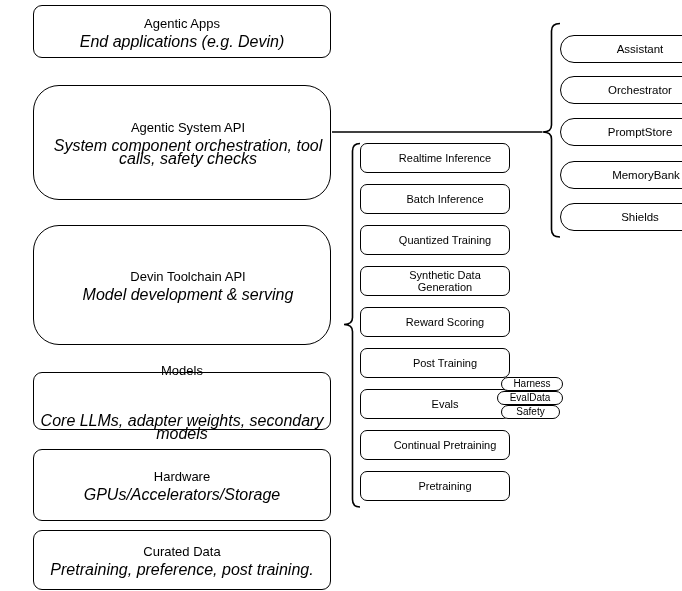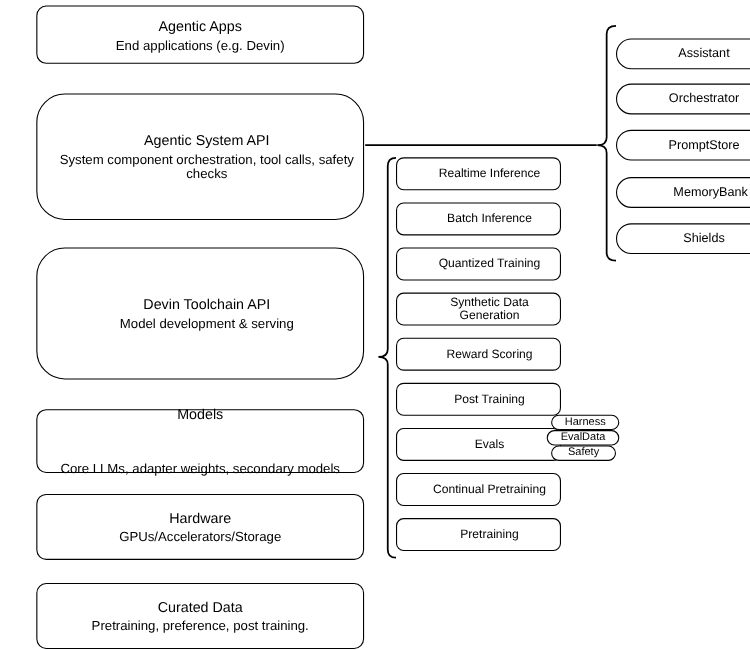--- a/index.html
+++ b/index.html
@@ -41,23 +41,24 @@
   }
   .layer.big {
     border-radius: 26px;
     padding-left: 12px;
   }
   .layer-title {
     font-size: 13px;
     line-height: 16px;
   }
   .layer-subtitle {
-    font-size: 12px;
+    font-size: 16px;
     line-height: 13px;
     margin-top: 3px;
+    font-style: italic;
   }
   .tool {
     left: 330px;
     width: 150px;
     height: 30px;
     border-radius: 7px;
     font-size: 11px;
     padding-left: 20px;
   }
   .comp {
@@ -97,21 +98,21 @@
   <div class="node layer big" style="top:225px;height:120px;">
     <div class="layer-title">Devin Toolchain API</div>
     <div class="layer-subtitle">Model development &amp; serving</div>
   </div>
 
   <div class="node layer" style="top:372px;height:58px;gap:32px;">
     <div class="layer-title">Models</div>
     <div class="layer-subtitle">Core LLMs, adapter weights, secondary models</div>
   </div>
 
-  <div class="node layer" style="top:449px;height:60px;">
+  <div class="node layer" style="top:449px;height:72px;">
     <div class="layer-title">Hardware</div>
     <div class="layer-subtitle">GPUs/Accelerators/Storage</div>
   </div>
 
   <div class="node layer" style="top:530px;height:60px;">
     <div class="layer-title">Curated Data</div>
     <div class="layer-subtitle">Pretraining, preference, post training.</div>
   </div>
 
   <div class="node tool" style="top:143px;">Realtime Inference</div>

